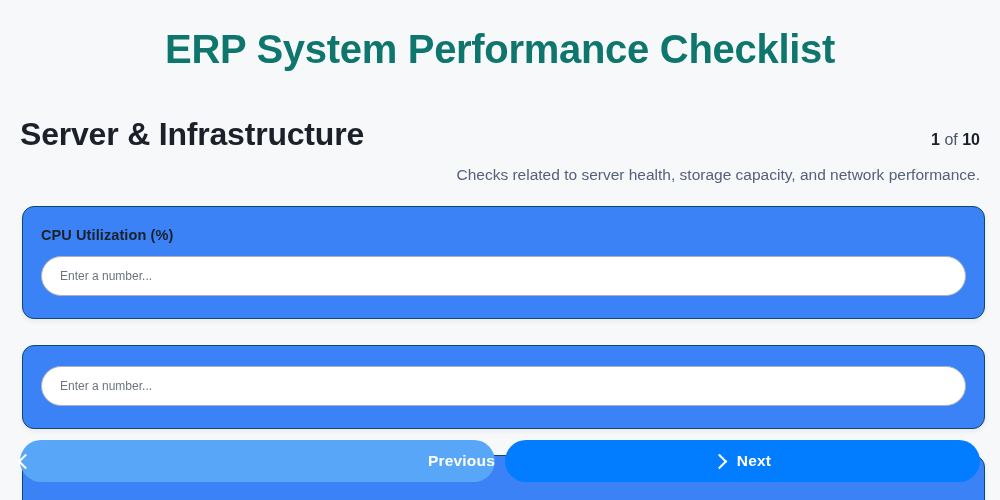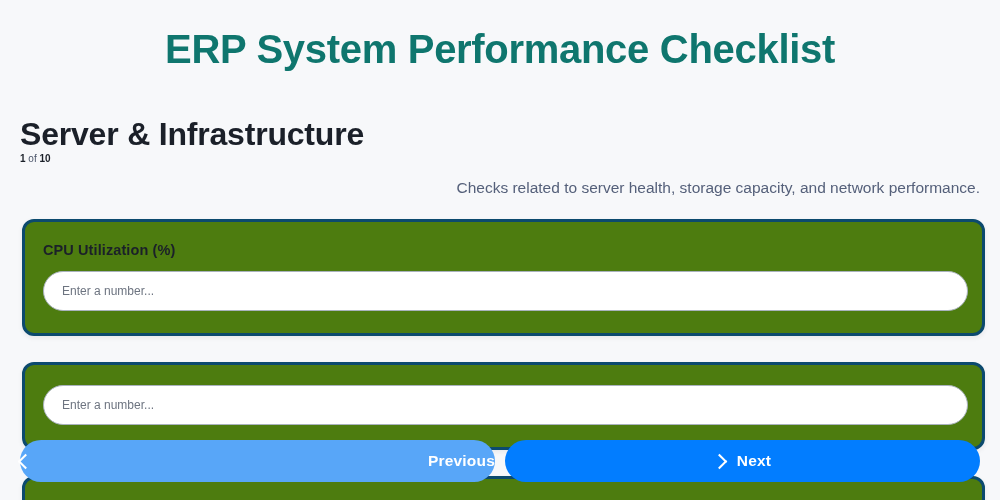--- a/index.html
+++ b/index.html
@@ -28,33 +28,32 @@
     line-height: 1.18;
   }
 
   
   .section-head {
     display: flex;
     align-items: baseline;
     justify-content: space-between;
     padding: 0 20px;
     margin-top: 43px;
-    flex-direction: column;
   }
 
   .section-title {
     font-size: 32px;
     font-weight: bold;
     color: #1b2029;
     letter-spacing: -0.2px;
     line-height: 1.15;
   }
 
   .step-counter {
-    font-size: 10px;
+    font-size: 16px;
     color: #4c566b;
     white-space: nowrap;
     padding-bottom: 2px;
   }
   .step-counter .num { font-weight: bold; color: #1b2029; }
 
   .section-desc {
     padding: 0 20px;
     margin-top: 12px;
     font-size: 15.5px;
@@ -66,22 +65,22 @@
   
   .cards {
     margin-top: 20px;
     padding: 0 16px 0 22px;
     display: flex;
     flex-direction: column;
     gap: 26px;
   }
 
   .card {
-    background: #4d7c0f;
-    border: 3px solid #0c4a6e;
+    background: #3b82f6;
+    border: 1px solid #0c4a6e;
     border-radius: 12px;
     box-shadow: 0 2px 5px rgba(22, 30, 48, 0.07);
     padding: 20px 18px 22px 18px;
     width: 963px;
   }
 
   .field-label {
     font-size: 14.5px;
     font-weight: bold;
     color: #1b2029;

